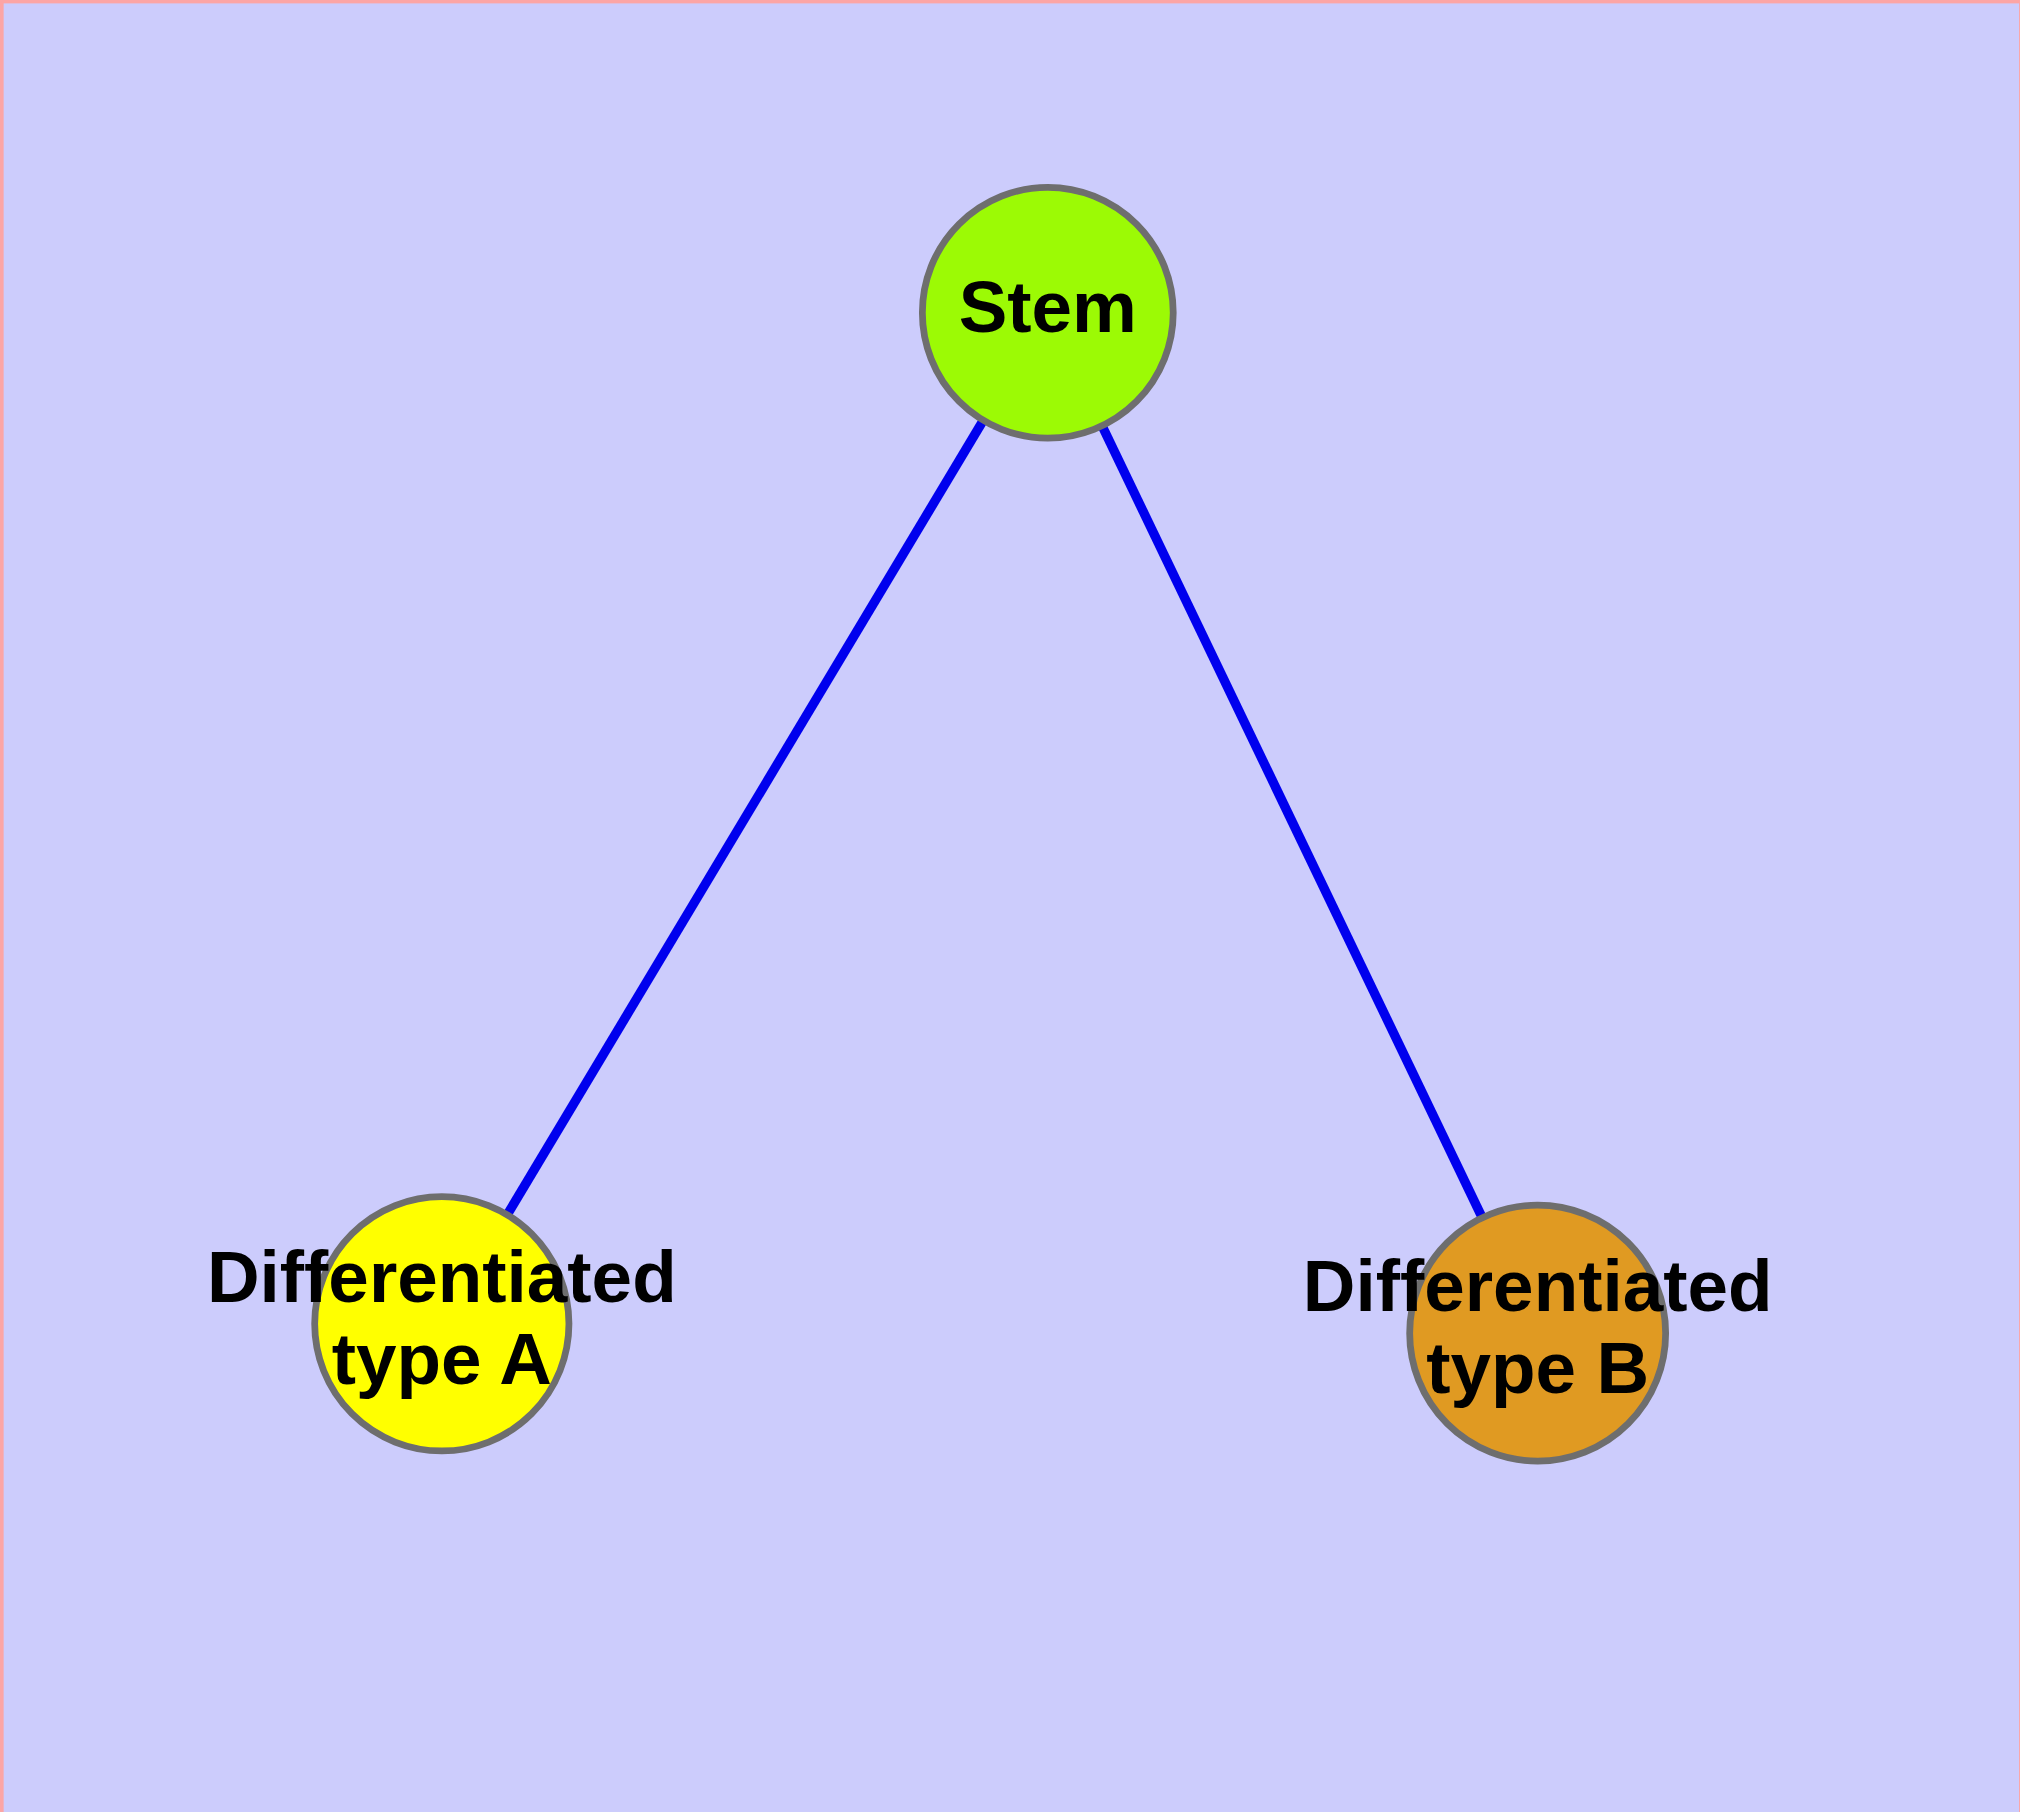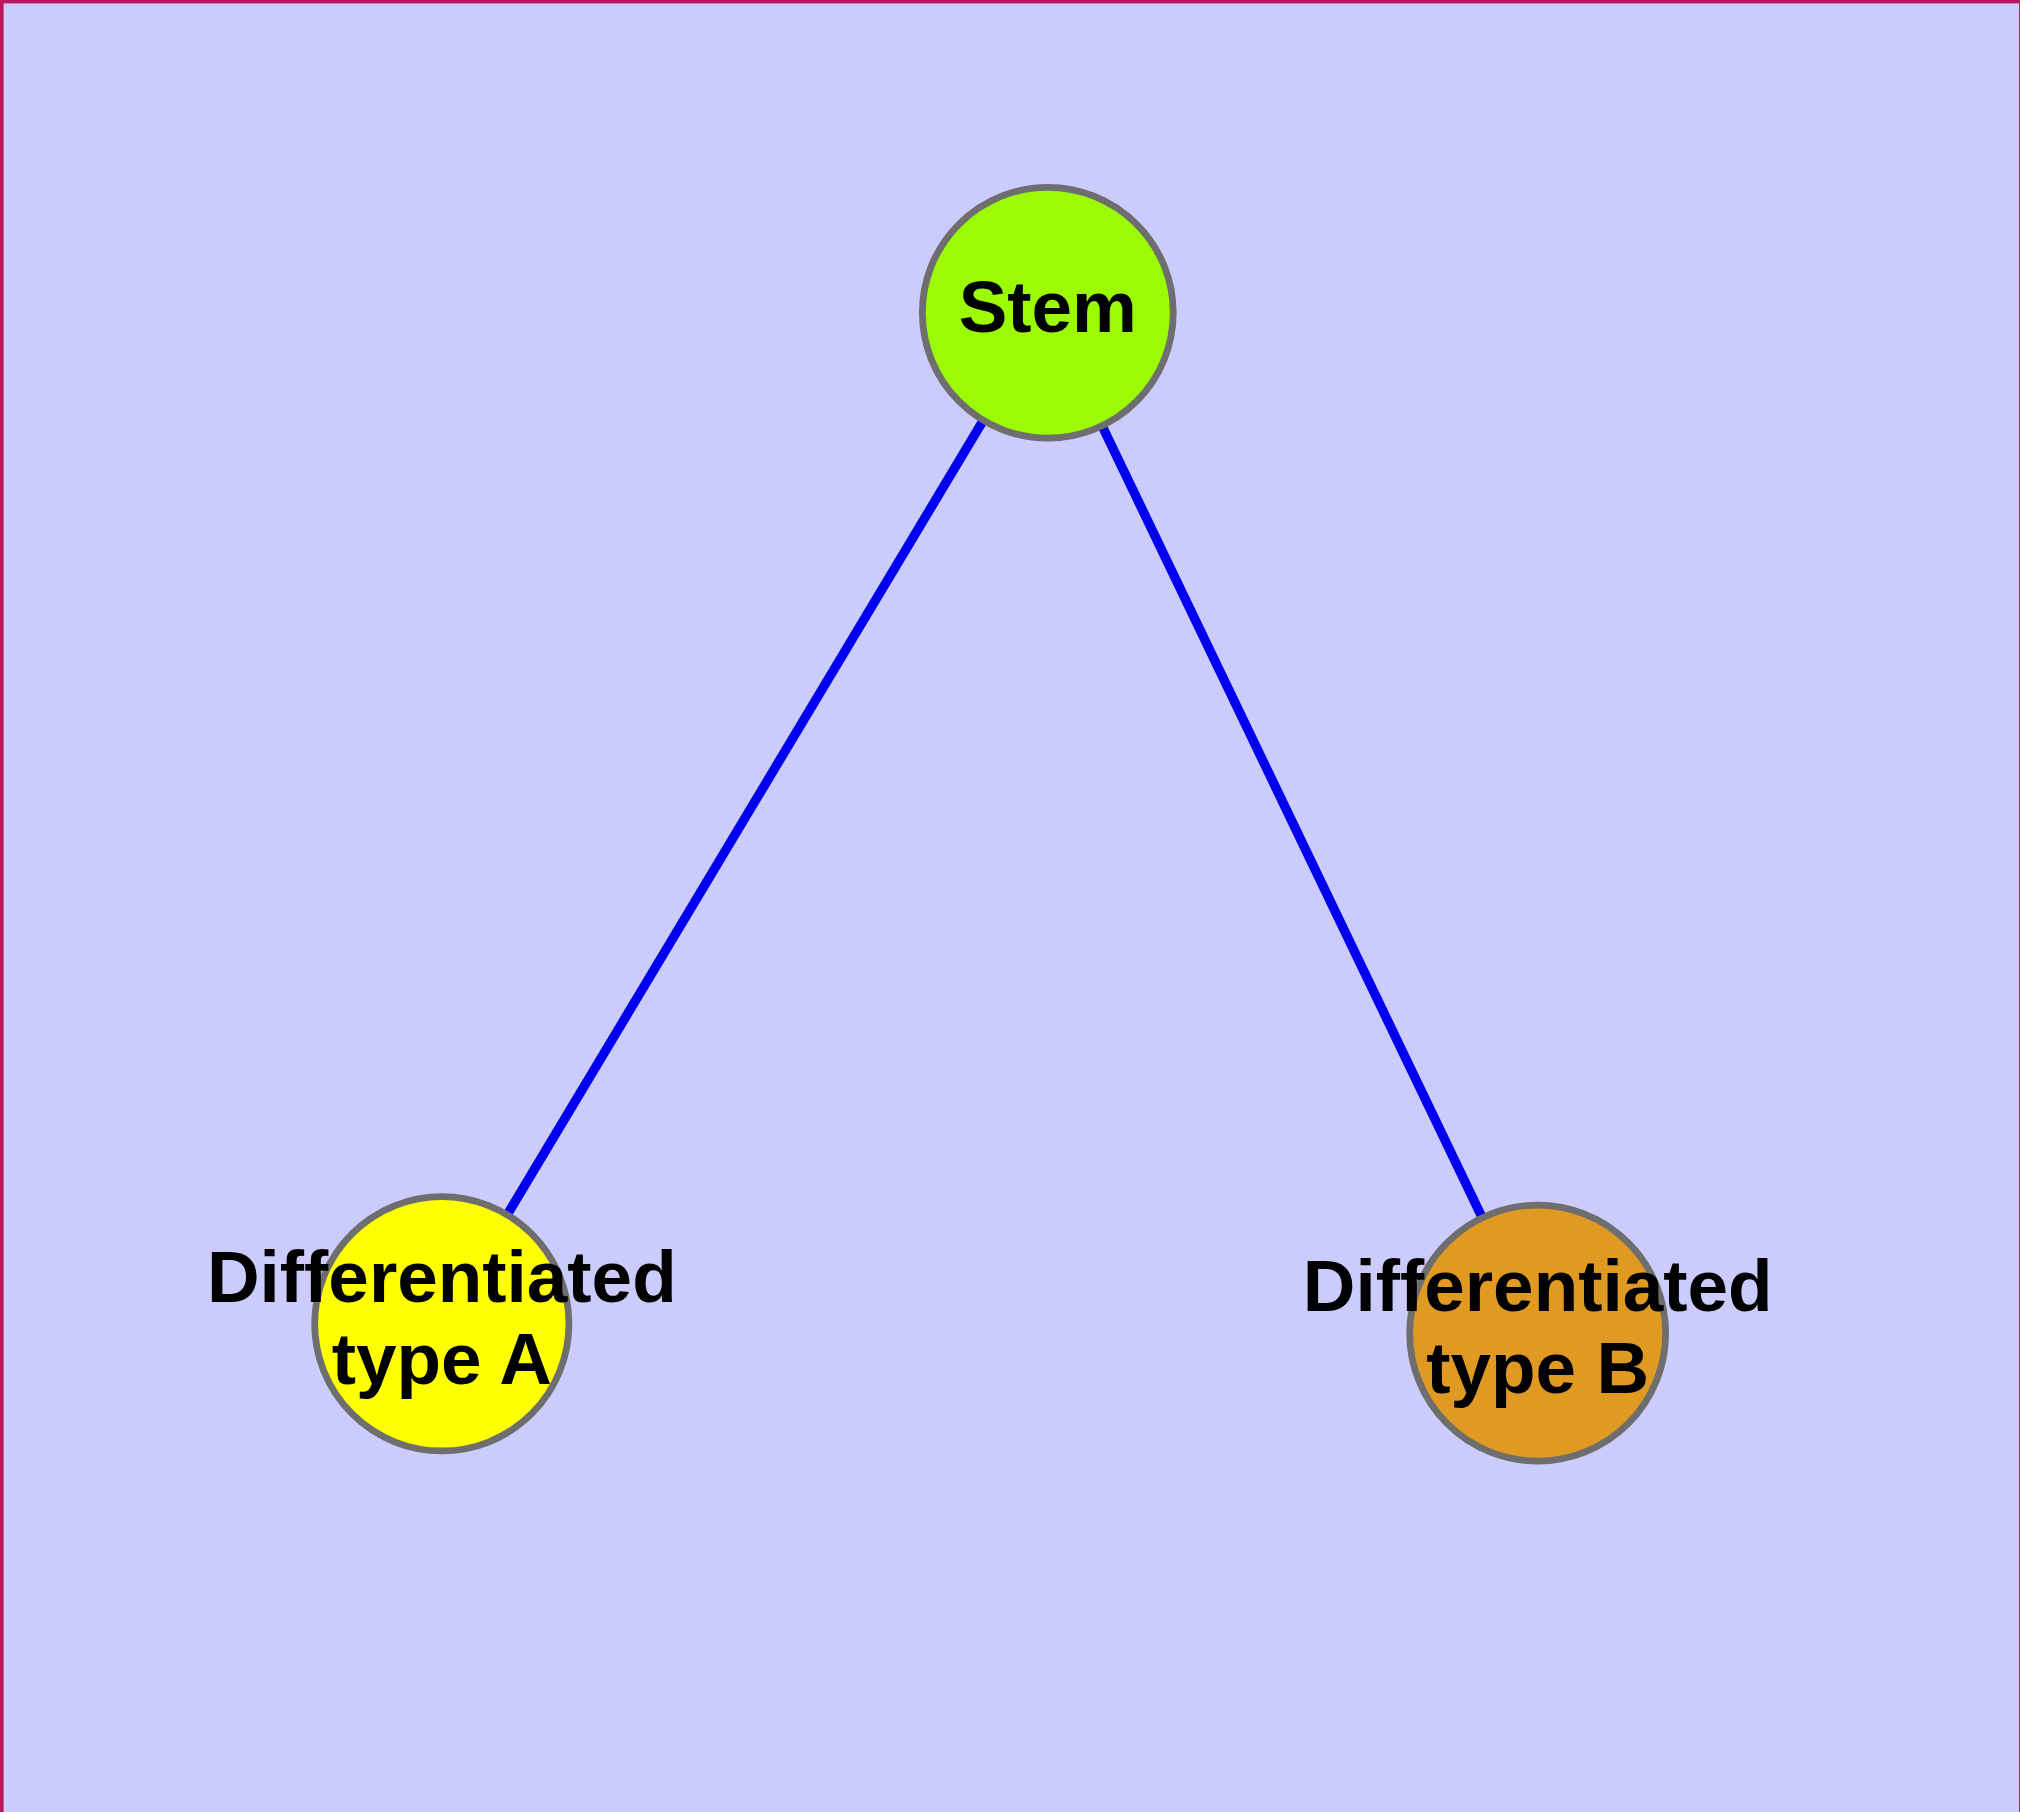--- a/index.html
+++ b/index.html
@@ -27,21 +27,21 @@
     font-weight: bold;
     fill: #000000;
     text-anchor: middle;
     dominant-baseline: middle;
     paint-order: normal;
   }
 </style>
 </head>
 <body>
 
-<div id="canvas-wrap" style="background: #be185d; text-align: right;">
+<div id="canvas-wrap" style="background: #fca5a5; text-align: right;">
   <svg id="diagram-svg" viewBox="0 0 2384 2138" xmlns="http://www.w3.org/2000/svg" style="margin: 0px;">
 
     <rect id="bg-rect" x="4" y="4" width="2378" height="2134" fill="#ccccfc"></rect>
 
     <g>
       <line id="edge-0" stroke-linecap="butt" x1="1236" y1="369" x2="521" y2="1562" stroke="#0000ee" stroke-width="11"></line>
       <line id="edge-1" stroke-linecap="butt" x1="1236" y1="369" x2="1814" y2="1573" stroke="#0000ee" stroke-width="11"></line>
     </g>
 
     <g>

